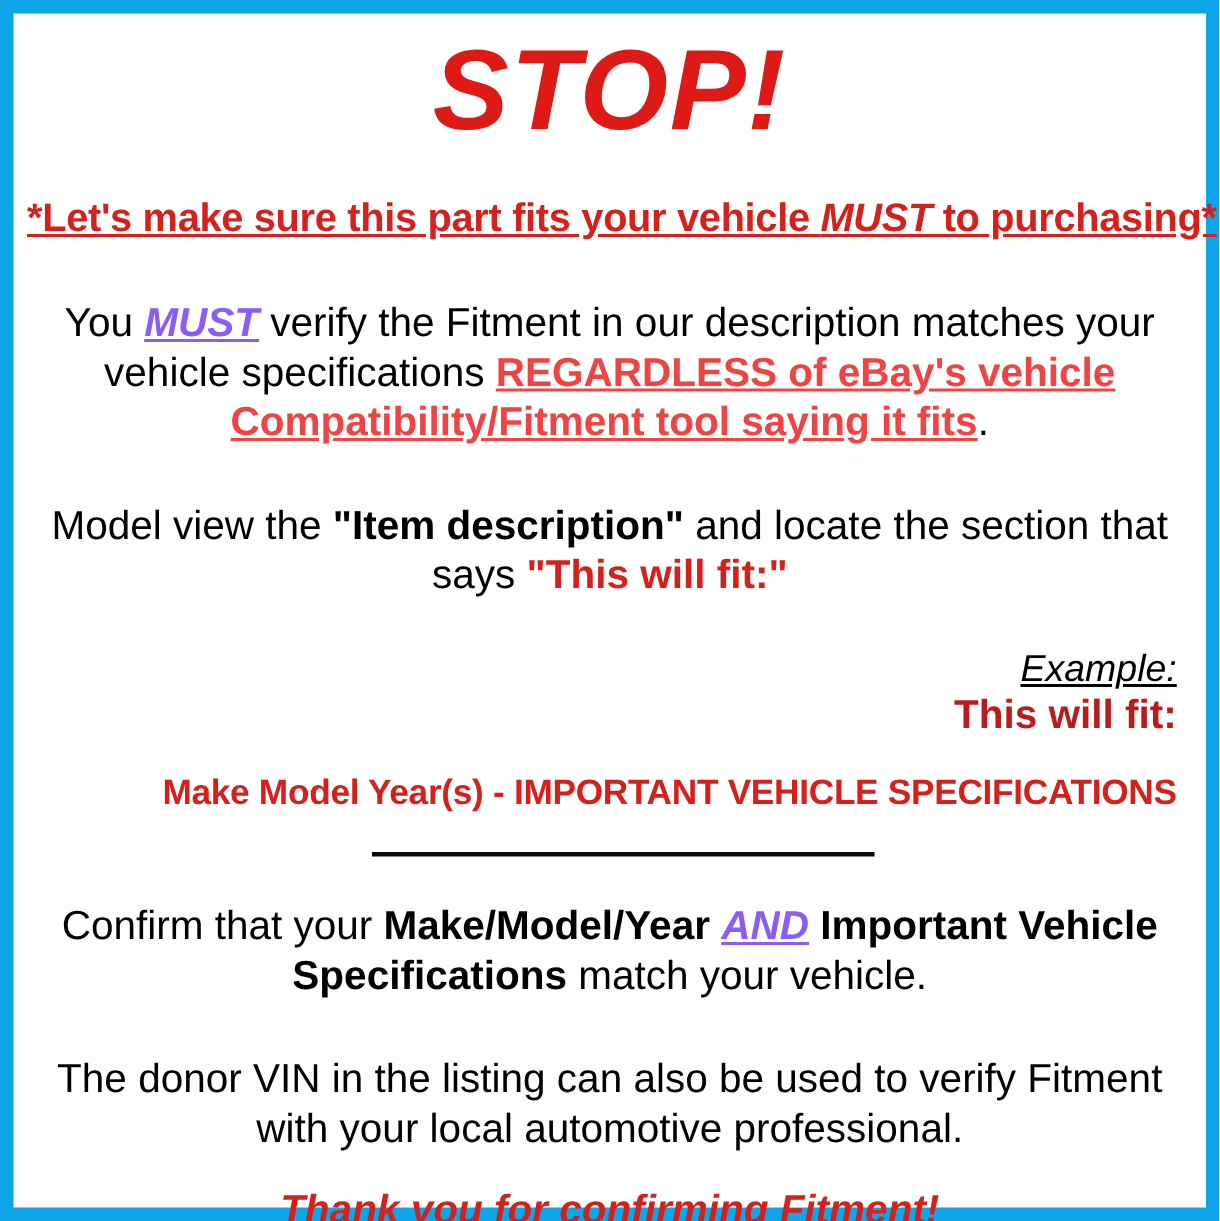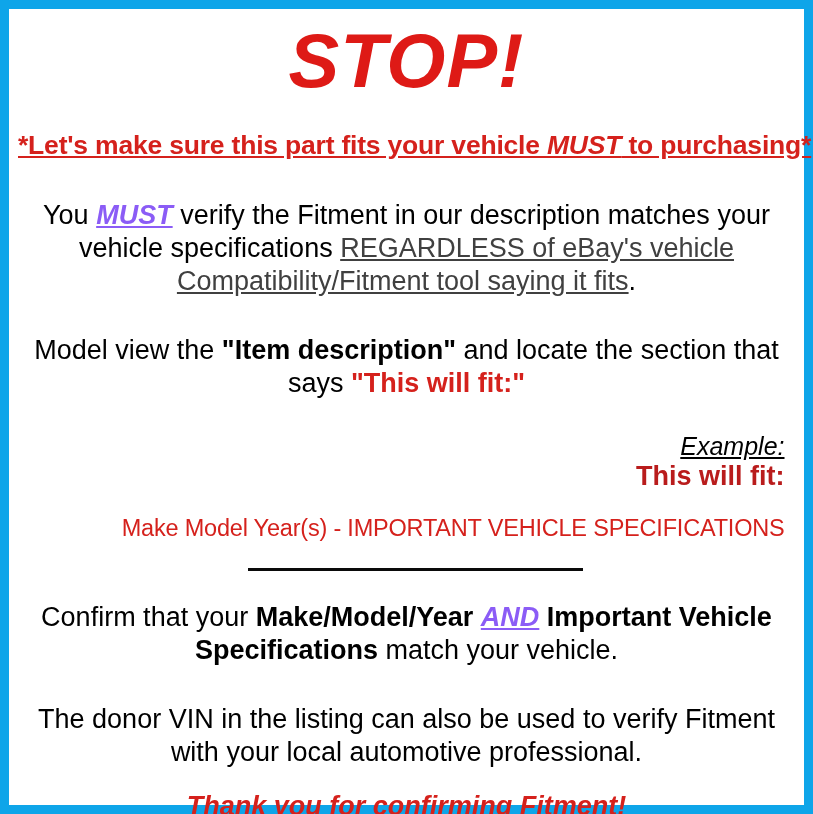--- a/index.html
+++ b/index.html
@@ -70,21 +70,21 @@
     width: 756px;
     margin: 0;
   }
   .p-must { margin-top: 38px; }
   .p-view { margin-top: 36px; }
   .p-confirm { margin-top: 0px; }
   .p-vin { margin-top: 36px; }
 
   .rb      { color: #d5211c; font-weight: bold; }
   .rbi-u   { color: #8b5cf6; font-weight: bold; font-style: italic; text-decoration: underline; }
-  .rb-u    { color: #404040; font-weight: normal; text-decoration: underline; }
+  .rb-u    { color: #ef4444; font-weight: bold; text-decoration: underline; }
   .kb      { color: #000000; font-weight: bold; }
 
   
   .example-block {
     width: 756px;
     margin-top: 32px;
     text-align: right;
     padding-left: 42px;
     box-sizing: border-box;
   }
@@ -98,21 +98,21 @@
   }
   .example-fit {
     font-size: 27px;
     font-weight: bold;
     color: #b91c1c;
     line-height: 1.15;
     margin-top: 1px;
   }
   .example-spec {
     font-size: 23.5px;
-    font-weight: normal;
+    font-weight: bold;
     color: #d5211c;
     margin-top: 23px;
     letter-spacing: -0.2px;
     font-stretch: condensed;
     white-space: nowrap;
   }
 
   
   .divider-wrap {
     width: 756px;

